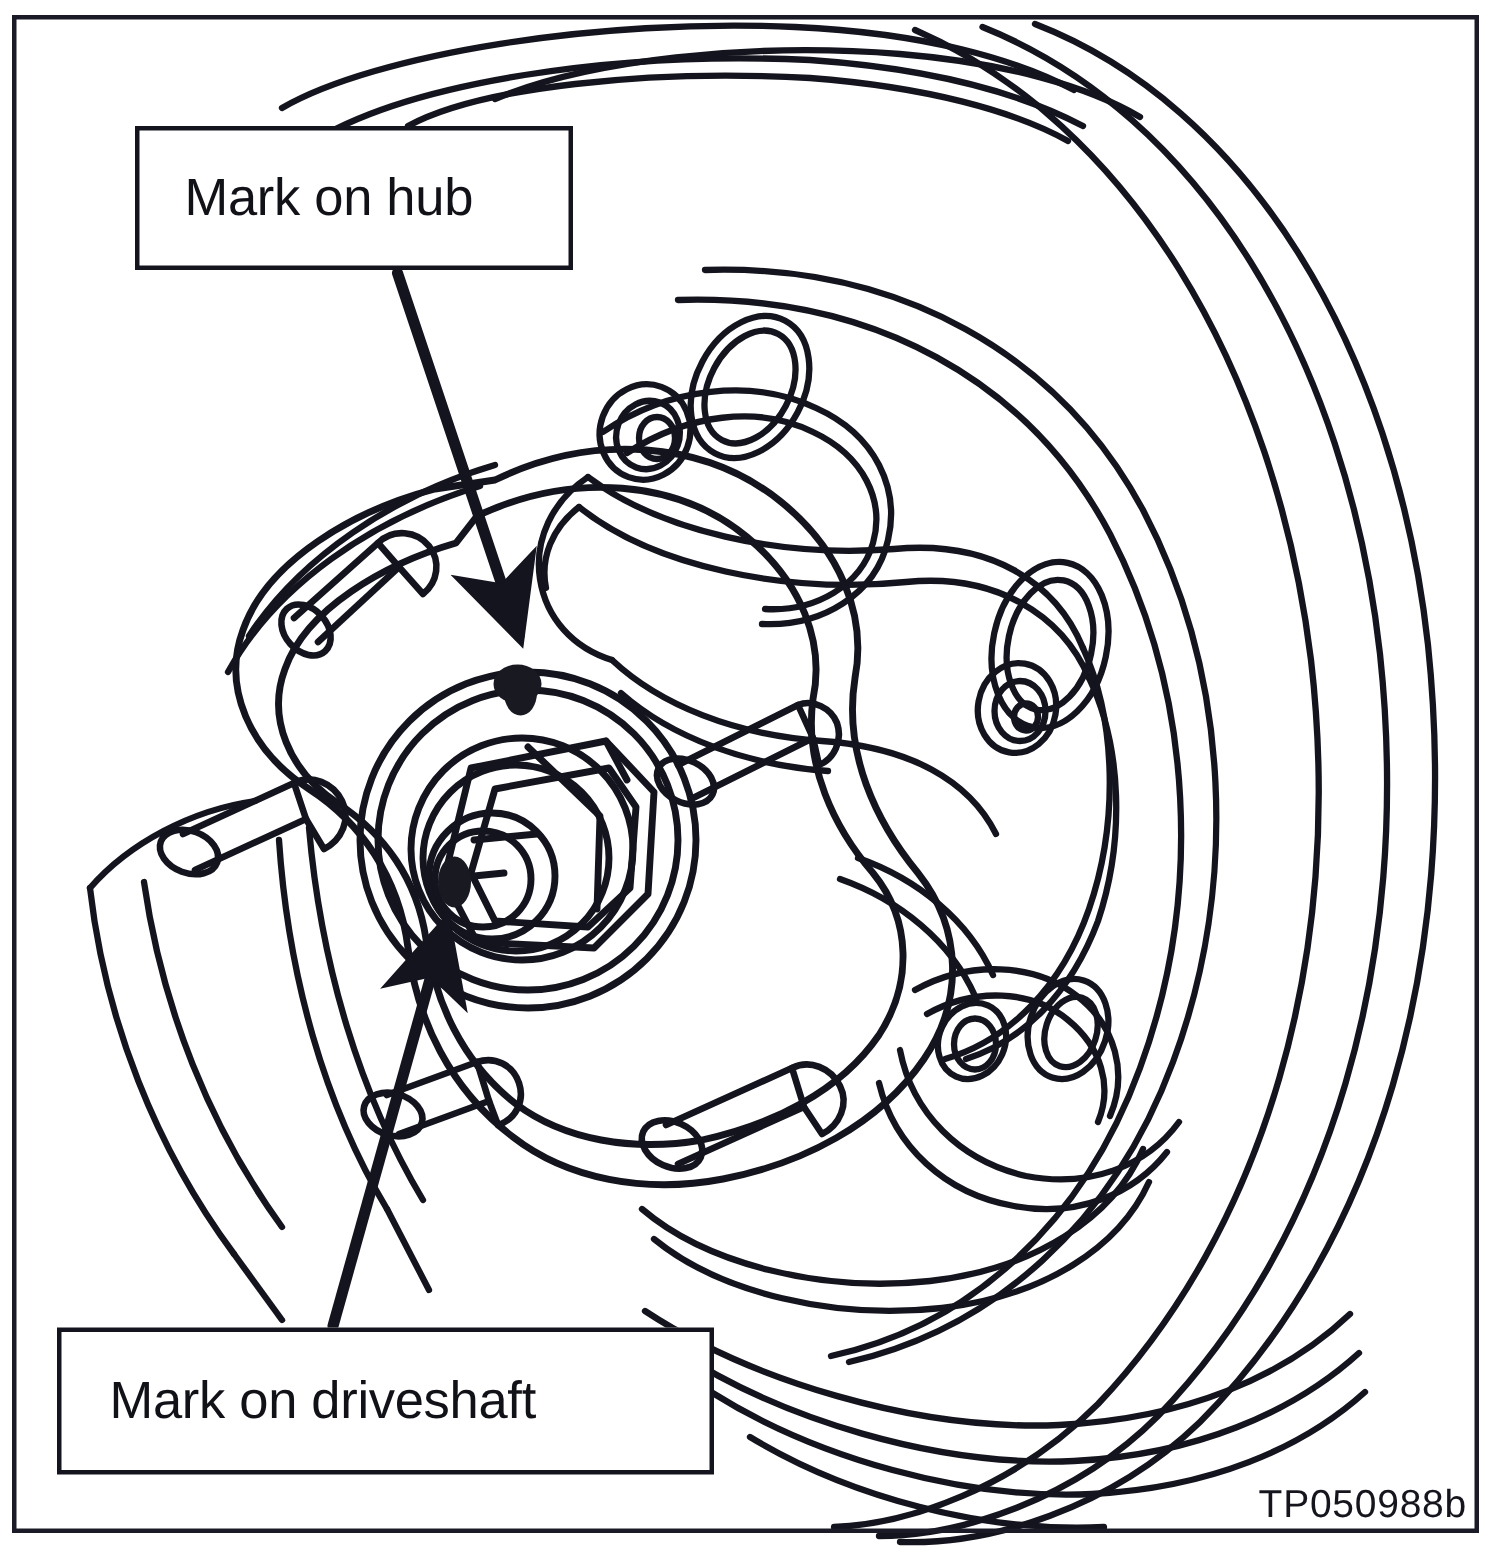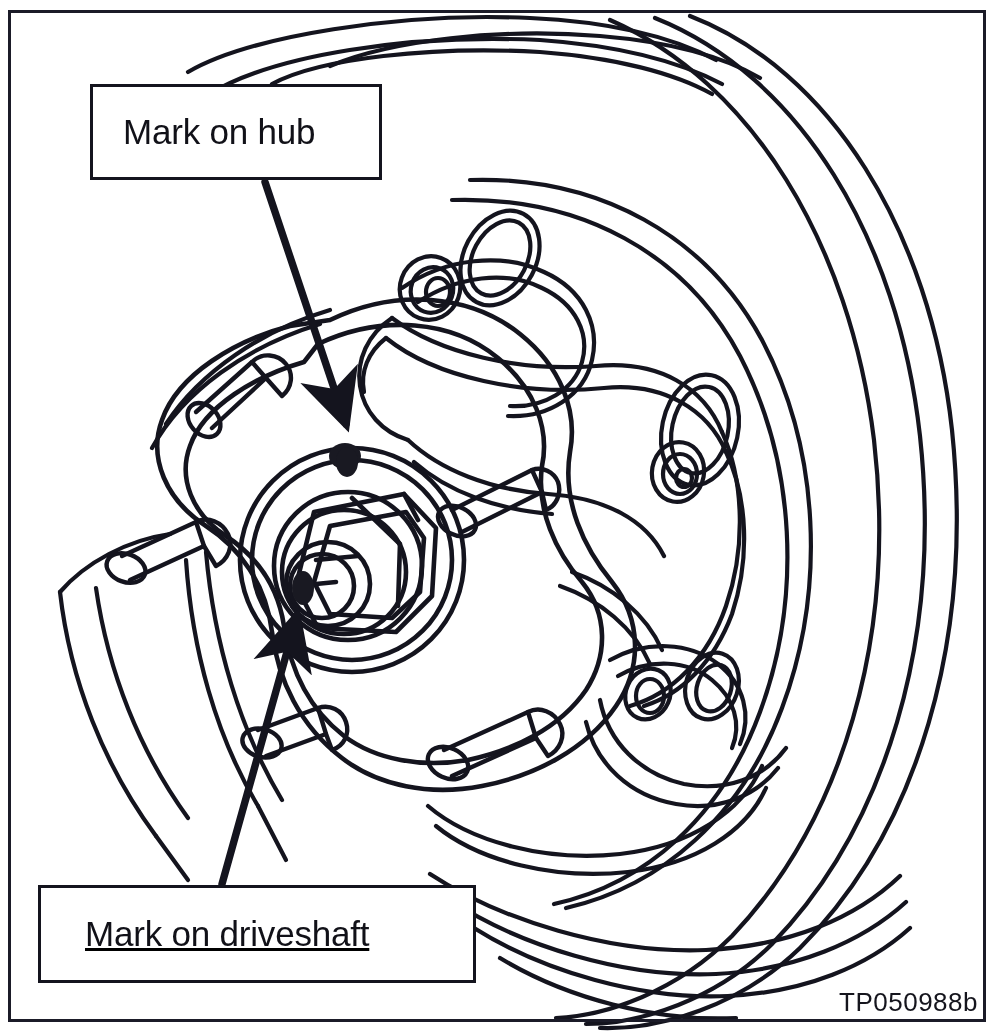--- a/index.html
+++ b/index.html
@@ -50,22 +50,21 @@
     width: 292px;
     height: 96px;
     padding-left: 30px;
   }
   #callout-hub .callout-text { font-size: 35px; }
   #callout-driveshaft {
     left: 38px;
     top: 885px;
     width: 438px;
     height: 98px;
-    padding-left: 44px;
-    text-decoration: underline;
+    padding-left: 32px;
   }
   #callout-driveshaft .callout-text { font-size: 35px; }
   #figure-code {
     position: absolute;
     right: 22px;
     bottom: 14px;
     font-family: "Liberation Sans", sans-serif;
     font-size: 26px;
     color: #15151d;
     letter-spacing: 0.5px;

